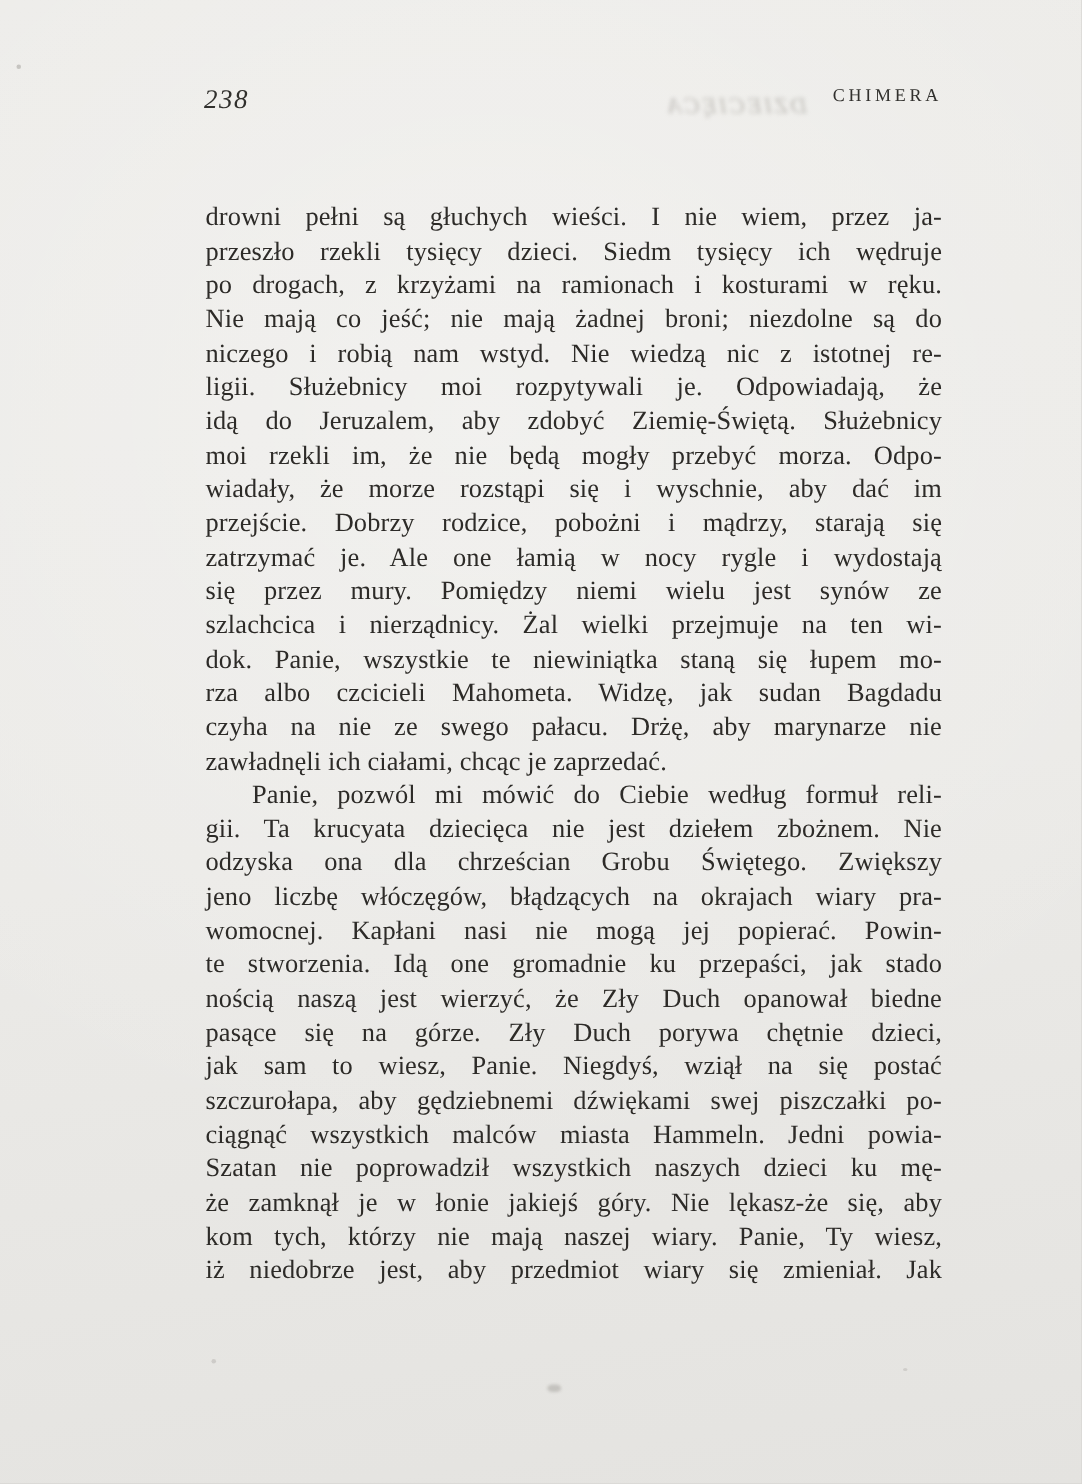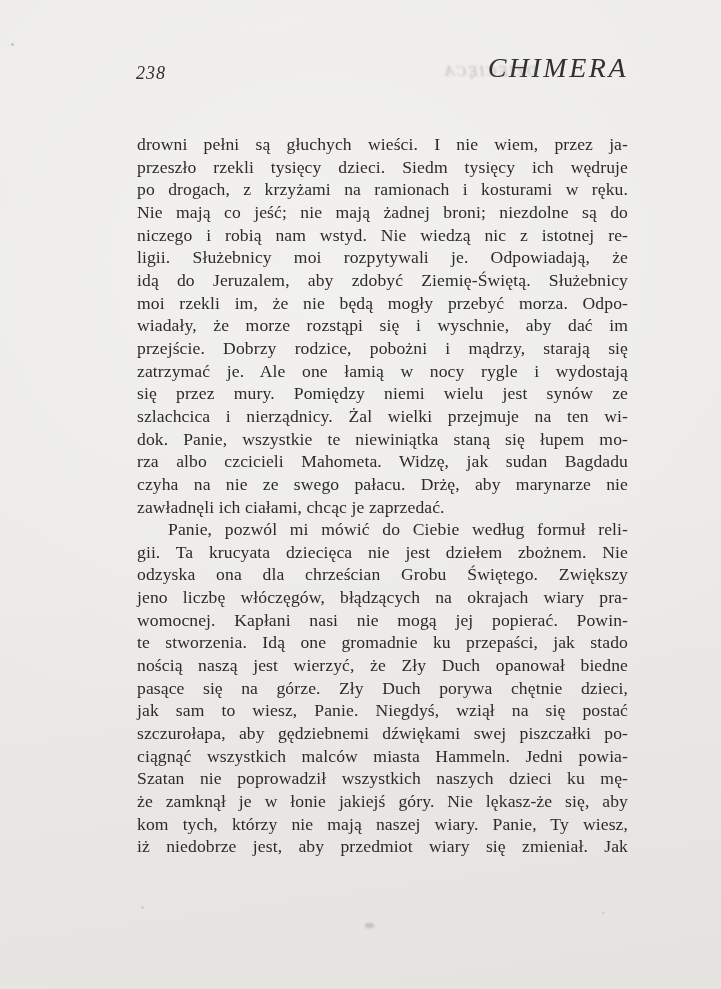--- a/index.html
+++ b/index.html
@@ -19,31 +19,30 @@
   }
   
   .running-header {
     position: absolute;
     left: 136px;
     right: 93px;
     top: 56px;
     height: 28px;
     display: flex;
     justify-content: space-between;
-    align-items: flex-end;
+    align-items: flex-start;
     color: #31302d;
   }
   .page-number {
     font-style: italic;
     font-size: 18px;
     letter-spacing: 1px;
   }
   .journal-title {
-    font-style: italic;
-    font-size: 28px;
+    font-size: 12px;
     letter-spacing: 2.5px;
     margin-left: 20px;
   }
   
   .ghost-text {
     position: absolute;
     left: 393px;
     top: 63px;
     width: 145px;
     font-style: italic;

